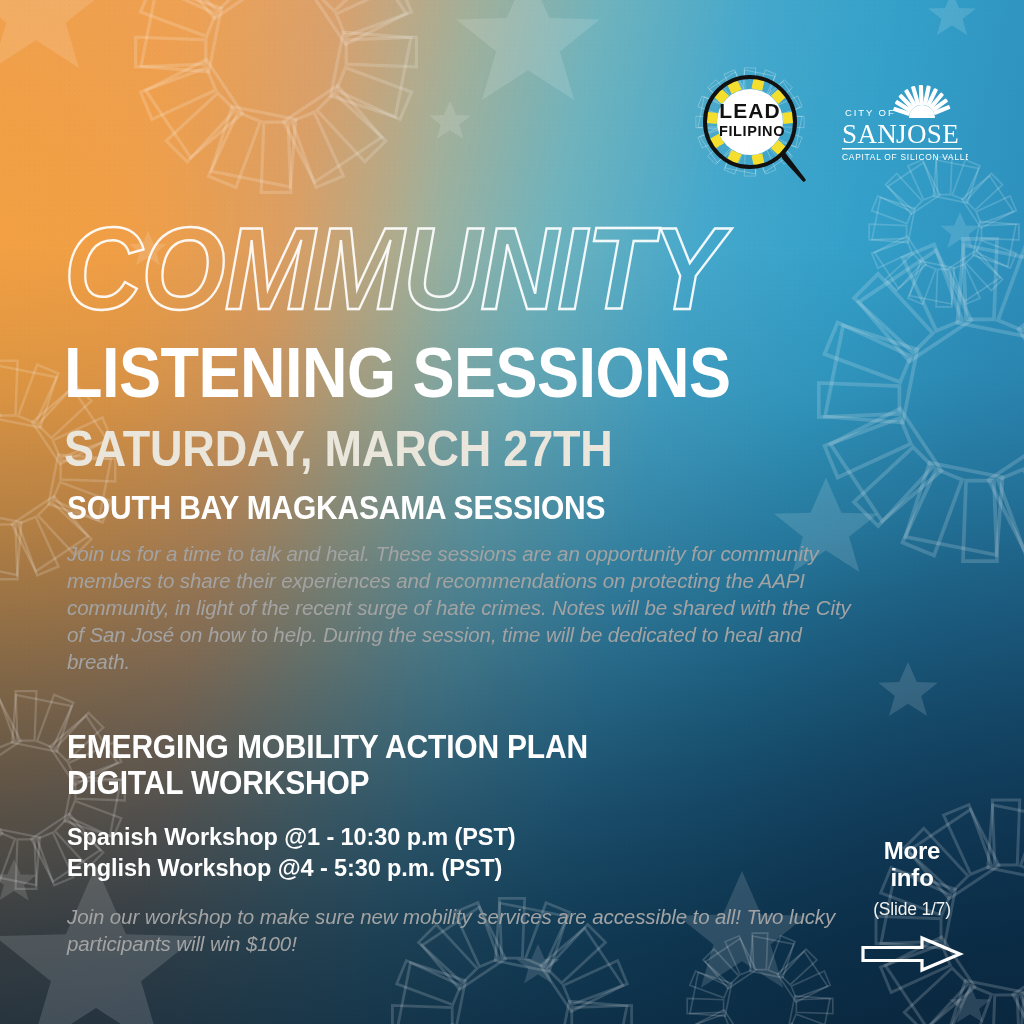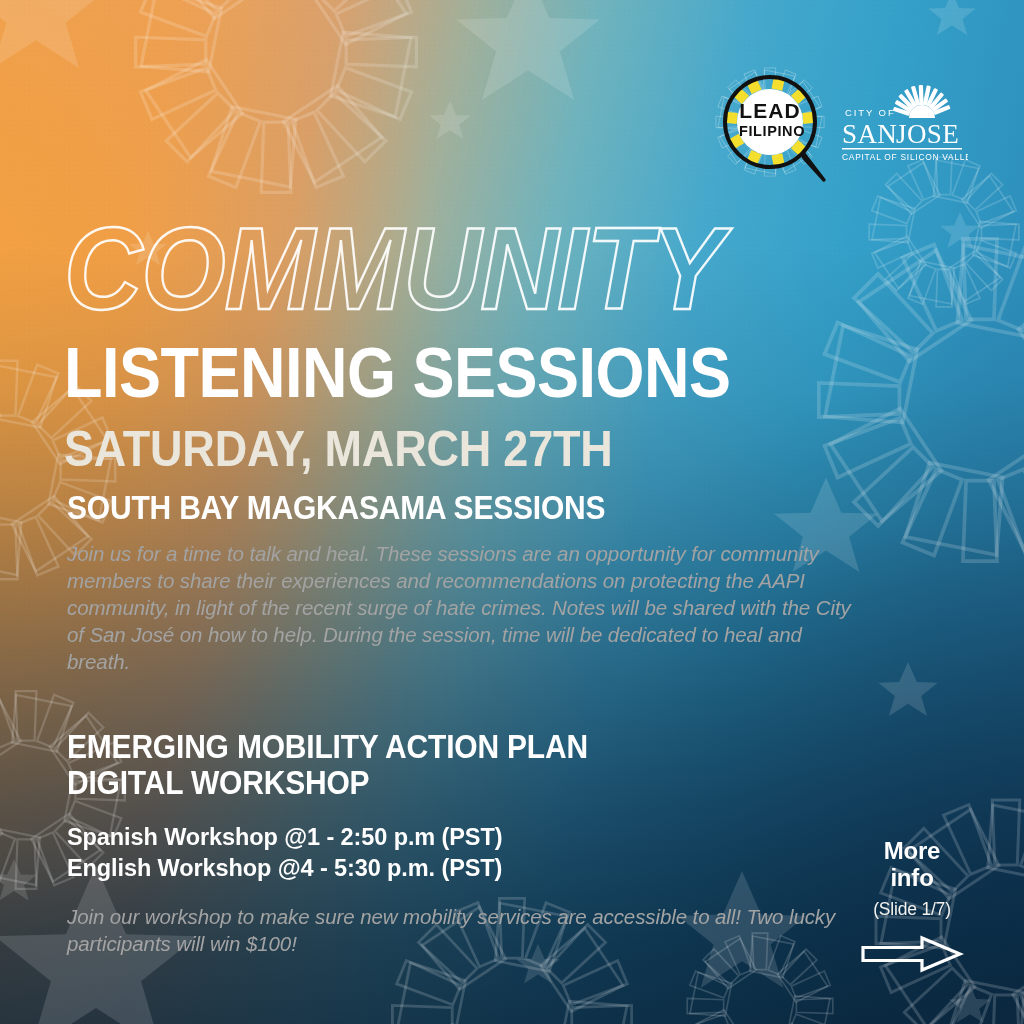--- a/index.html
+++ b/index.html
@@ -71,21 +71,21 @@
     background-position:0 0, 2px 3px;
   }
 
   
   .decor{ position:absolute; inset:0; pointer-events:none; }
   .decor svg{ position:absolute; }
 
   
   .logos{
     position:absolute; top:66px; right:56px;
-    display:flex; align-items:center; 
+    display:flex; align-items:center; gap:20px;
   }
   .logo-lead{ width:124px; height:120px; position:relative; }
   .logo-sj{ width:132px; height:84px; position:relative;text-decoration:underline; }
 
   
   .headings{ position:absolute; left:64px; top:214px; width:820px; }
 
   .community{
     font-size:96px;
     font-weight:700;
@@ -440,21 +440,21 @@
 
   <div class="section sec-a">
     <div class="sec-title">SOUTH BAY MAGKASAMA SESSIONS</div>
     <div class="sec-body">Join us for a time to talk and heal. These sessions are an opportunity for community members to share their experiences and recommendations on protecting the AAPI community, in light of the recent surge of hate crimes. Notes will be shared with the City of San José on how to help. During the session, time will be dedicated to heal and breath.</div>
   </div>
 
   <div class="section sec-b">
     <div class="sec-title">EMERGING MOBILITY ACTION PLAN</div>
     <div class="sec-title">DIGITAL WORKSHOP</div>
     <div class="sec-times">
-      <div>Spanish Workshop @1 - 2:50 p.m (PST)</div>
+      <div>Spanish Workshop @1 - 10:30 p.m (PST)</div>
       <div>English Workshop @4 - 5:30 p.m. (PST)</div>
     </div>
     <div class="sec-body">Join our workshop to make sure new mobility services are accessible to all! Two lucky participants will win $100!</div>
   </div>
 
   <div class="moreinfo">
     <div class="mi-title">More</div>
     <div class="mi-title">info</div>
     <div class="mi-slide">(Slide 1/7)</div>
     <div class="mi-arrow">

